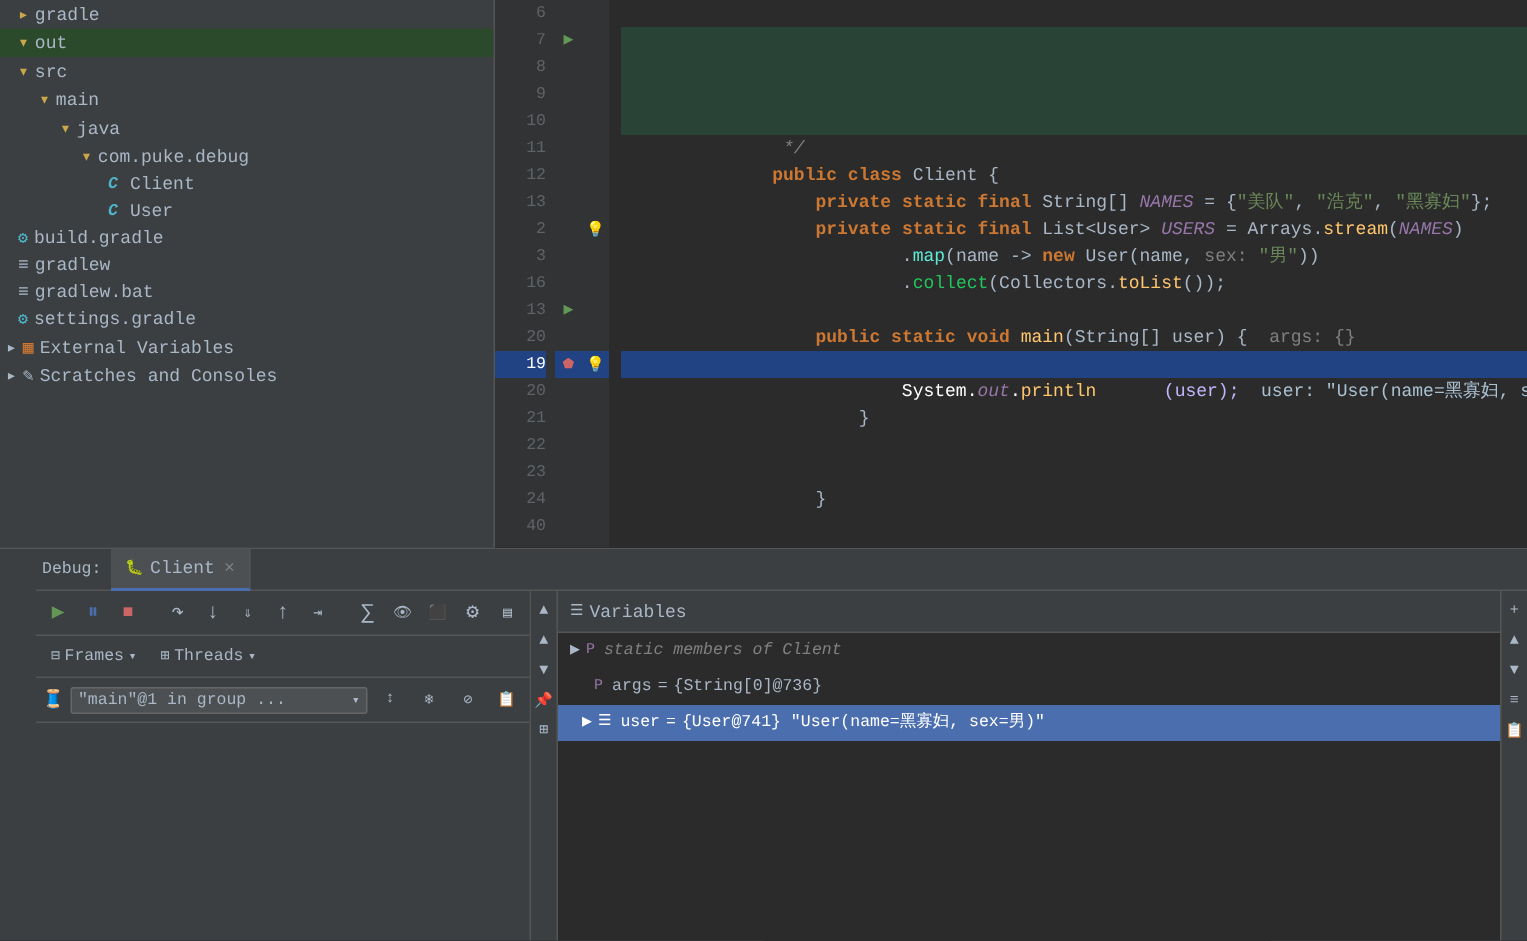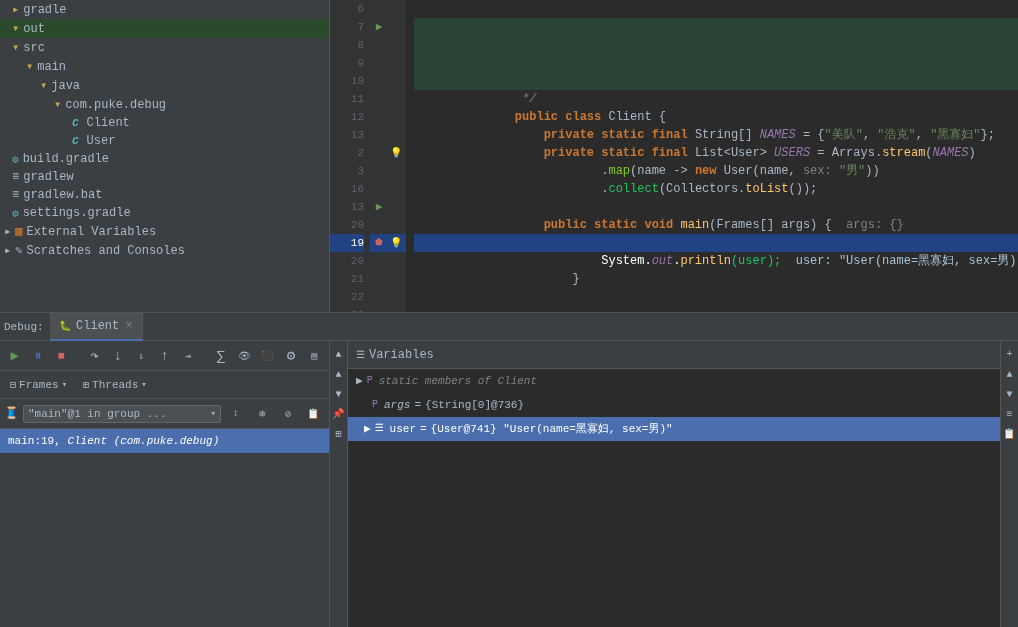--- a/index.html
+++ b/index.html
@@ -27,21 +27,21 @@
     .line-numbers { width: 40px; background: #313335; color: #606366; text-align: right; padding-right: 6px; padding-top: 0; flex-shrink: 0; user-select: none; }
     .line-number { height: 18px; line-height: 18px; font-size: 11px; }
     .code-area { flex: 1; padding-left: 8px; position: relative; }
     .code-line { height: 18px; line-height: 18px; font-size: 12px; white-space: pre; position: relative; }
 
     .kw { color: #cc7832; font-weight: bold; }
     .str { color: #6a8759; }
     .comment { color: #808080; font-style: italic; }
 
     
-    .debug-panel { background: #3c3f41; border-top: 1px solid #555; height: 315px; display: flex; flex-direction: column; }
+    .debug-panel { background: #3c3f41; border-top: 1px solid #555; height: 262px; display: flex; flex-direction: column; padding-left: 24px; }
     .debug-tab-bar { height: 28px; background: #3c3f41; border-bottom: 1px solid #555; display: flex; align-items: center; padding: 0 4px; }
     .debug-tab { display: flex; align-items: center; padding: 0 10px; height: 28px; font-size: 12px; color: #a9b7c6; cursor: pointer; border-right: 1px solid #555; }
     .debug-tab.active { background: #4c5052; border-bottom: 2px solid #4b6eaf; }
     .debug-tab-label { margin-left: 4px; }
 
     .debug-body { display: flex; flex: 1; overflow: hidden; }
 
     
     .debug-left { width: 330px; border-right: 1px solid #555; display: flex; flex-direction: column; flex-shrink: 0; }
     .debug-toolbar { height: 30px; background: #3c3f41; display: flex; align-items: center; padding: 0 4px; gap: 2px; border-bottom: 1px solid #555; }
@@ -59,21 +59,21 @@
     .stack-item { height: 24px; line-height: 24px; padding: 0 8px; font-size: 11px; cursor: pointer; white-space: nowrap; overflow: hidden; text-overflow: ellipsis; }
     .stack-item.selected { background: #4b6eaf; color: #fff; }
 
     
     .debug-right { flex: 1; display: flex; flex-direction: column; overflow: hidden; }
     .variables-header { height: 28px; background: #3c3f41; border-bottom: 1px solid #555; display: flex; align-items: center; padding: 0 8px; font-size: 12px; color: #a9b7c6; }
     .variables-list { flex: 1; overflow-y: auto; background: #2b2b2b; }
     .var-item { height: 24px; line-height: 24px; padding: 0 8px; font-size: 11px; display: flex; align-items: center; gap: 4px; white-space: nowrap; }
     .var-item.selected { background: #4b6eaf; color: #fff; }
     .var-item .expand-arrow { color: #a9b7c6; cursor: pointer; }
-    .var-name { color: #a9b7c6; font-style: italic; }
+    .var-name { color: #a9b7c6; }
     .var-eq { color: #a9b7c6; }
     .var-val { color: #a9b7c6; }
     .static-label { color: #808080; font-style: italic; }
 
     
     .side-toolbar { width: 22px; background: #3c3f41; border-left: 1px solid #555; display: flex; flex-direction: column; align-items: center; gap: 2px; padding: 2px 0; }
     .side-btn { width: 18px; height: 18px; display: flex; align-items: center; justify-content: center; cursor: pointer; color: #a9b7c6; font-size: 11px; border-radius: 2px; }
 
     .debug-side-toolbar { width: 22px; background: #3c3f41; border-right: 1px solid #555; display: flex; flex-direction: column; align-items: center; gap: 2px; padding: 2px 0; }
 
@@ -287,39 +287,39 @@
 
             <div class="code-line">
               <span style="color:#a9b7c6;">    </span><span class="kw">private static final </span><span style="color:#a9b7c6;">String[] </span><span style="color:#9876aa;font-style:italic;">NAMES</span><span style="color:#a9b7c6;"> = {</span><span class="str">"美队"</span><span style="color:#a9b7c6;">, </span><span class="str">"浩克"</span><span style="color:#a9b7c6;">, </span><span class="str">"黑寡妇"</span><span style="color:#a9b7c6;">};</span>
             </div>
 
             <div class="code-line">
               <span style="color:#a9b7c6;">    </span><span class="kw">private static final </span><span style="color:#a9b7c6;">List&lt;User&gt; </span><span style="color:#9876aa;font-style:italic;">USERS</span><span style="color:#a9b7c6;"> = Arrays.</span><span style="color:#ffc66d;">stream</span><span style="color:#a9b7c6;">(</span><span style="color:#9876aa;font-style:italic;">NAMES</span><span style="color:#a9b7c6;">)</span>
             </div>
 
             <div class="code-line">
-              <span style="color:#a9b7c6;">            .</span><span style="color:#84cc16;">map</span><span style="color:#a9b7c6;">(name -&gt; </span><span class="kw">new </span><span style="color:#a9b7c6;">User(name, </span><span style="color:#808080;">sex: </span><span class="str">"男"</span><span style="color:#a9b7c6;">))</span>
+              <span style="color:#a9b7c6;">            .</span><span style="color:#5eead4;">map</span><span style="color:#a9b7c6;">(name -&gt; </span><span class="kw">new </span><span style="color:#a9b7c6;">User(name, </span><span style="color:#808080;">sex: </span><span class="str">"男"</span><span style="color:#a9b7c6;">))</span>
             </div>
 
             <div class="code-line">
               <span style="color:#a9b7c6;">            .</span><span style="color:#22c55e;">collect</span><span style="color:#a9b7c6;">(Collectors.</span><span style="color:#ffc66d;">toList</span><span style="color:#a9b7c6;">());</span>
             </div>
 
             <div class="code-line"></div>
 
             <div class="code-line">
-              <span style="color:#a9b7c6;">    </span><span class="kw">public static void </span><span style="color:#ffc66d;">main</span><span style="color:#a9b7c6;">(Frames[] args) {  </span><span style="color:#808080;">args: {}</span>
+              <span style="color:#a9b7c6;">    </span><span class="kw">public static void </span><span style="color:#ffc66d;">main</span><span style="color:#a9b7c6;">(String[] user) {  </span><span style="color:#808080;">args: {}</span>
             </div>
 
             <div class="code-line">
               <span style="color:#a9b7c6;">        </span><span class="kw">for </span><span style="color:#a9b7c6;">(User user : </span><span style="color:#9876aa;font-style:italic;">USERS</span><span style="color:#a9b7c6;">) {  </span><span style="color:#808080;">user: "User(name=黑寡妇, sex=男)"</span>
             </div>
 
             <div class="code-line selected-line">
-              <span style="color:#fff;">            System.</span><span style="color:#9876aa;font-style:italic;">out</span><span style="color:#fff;">.</span><span style="color:#ffc66d;">println</span><span style="color:#22c55e;">(user);  </span><span style="color:#a9c0d0;">user: "User(name=黑寡妇, sex=男)"</span>
+              <span style="color:#fff;">            System.</span><span style="color:#9876aa;font-style:italic;">out</span><span style="color:#fff;">.</span><span style="color:#ffc66d;">println</span><span style="color:#c4b5fd;padding-left:45px;">(user);  </span><span style="color:#a9c0d0;">user: "User(name=黑寡妇, sex=男)"</span>
             </div>
 
             <div class="code-line">
               <span style="color:#a9b7c6;">        }</span>
             </div>
 
             <div class="code-line"></div>
 
             <div class="code-line"></div>
 
@@ -392,25 +392,20 @@
             <span>"main"@1 in group ...</span>
             <span style="font-size:9px;">▾</span>
           </div>
 
           <div class="debug-btn" style="font-size:10px;">↕</div>
           <div class="debug-btn" style="font-size:10px;">❄</div>
           <div class="debug-btn" style="font-size:10px;">⊘</div>
           <div class="debug-btn" style="font-size:10px;">📋</div>
         </div>
 
-        <div class="stack-list">
-          <div class="stack-item selected">
-            <span>main:19, </span><span style="font-style:italic;">Client (com.puke.debug)</span>
-          </div>
-        </div>
       </div>
 
       <div class="debug-side-toolbar" style="width:18px;background:#3c3f41;border-right:1px solid #555;display:flex;flex-direction:column;align-items:center;gap:2px;padding-top:4px;">
         <div class="side-btn" style="font-size:10px;">▲</div>
         <div class="side-btn" style="font-size:10px;">▲</div>
         <div class="side-btn" style="font-size:10px;">▼</div>
         <div class="side-btn" style="font-size:10px;">📌</div>
         <div class="side-btn" style="font-size:10px;">⊞</div>
       </div>
 

